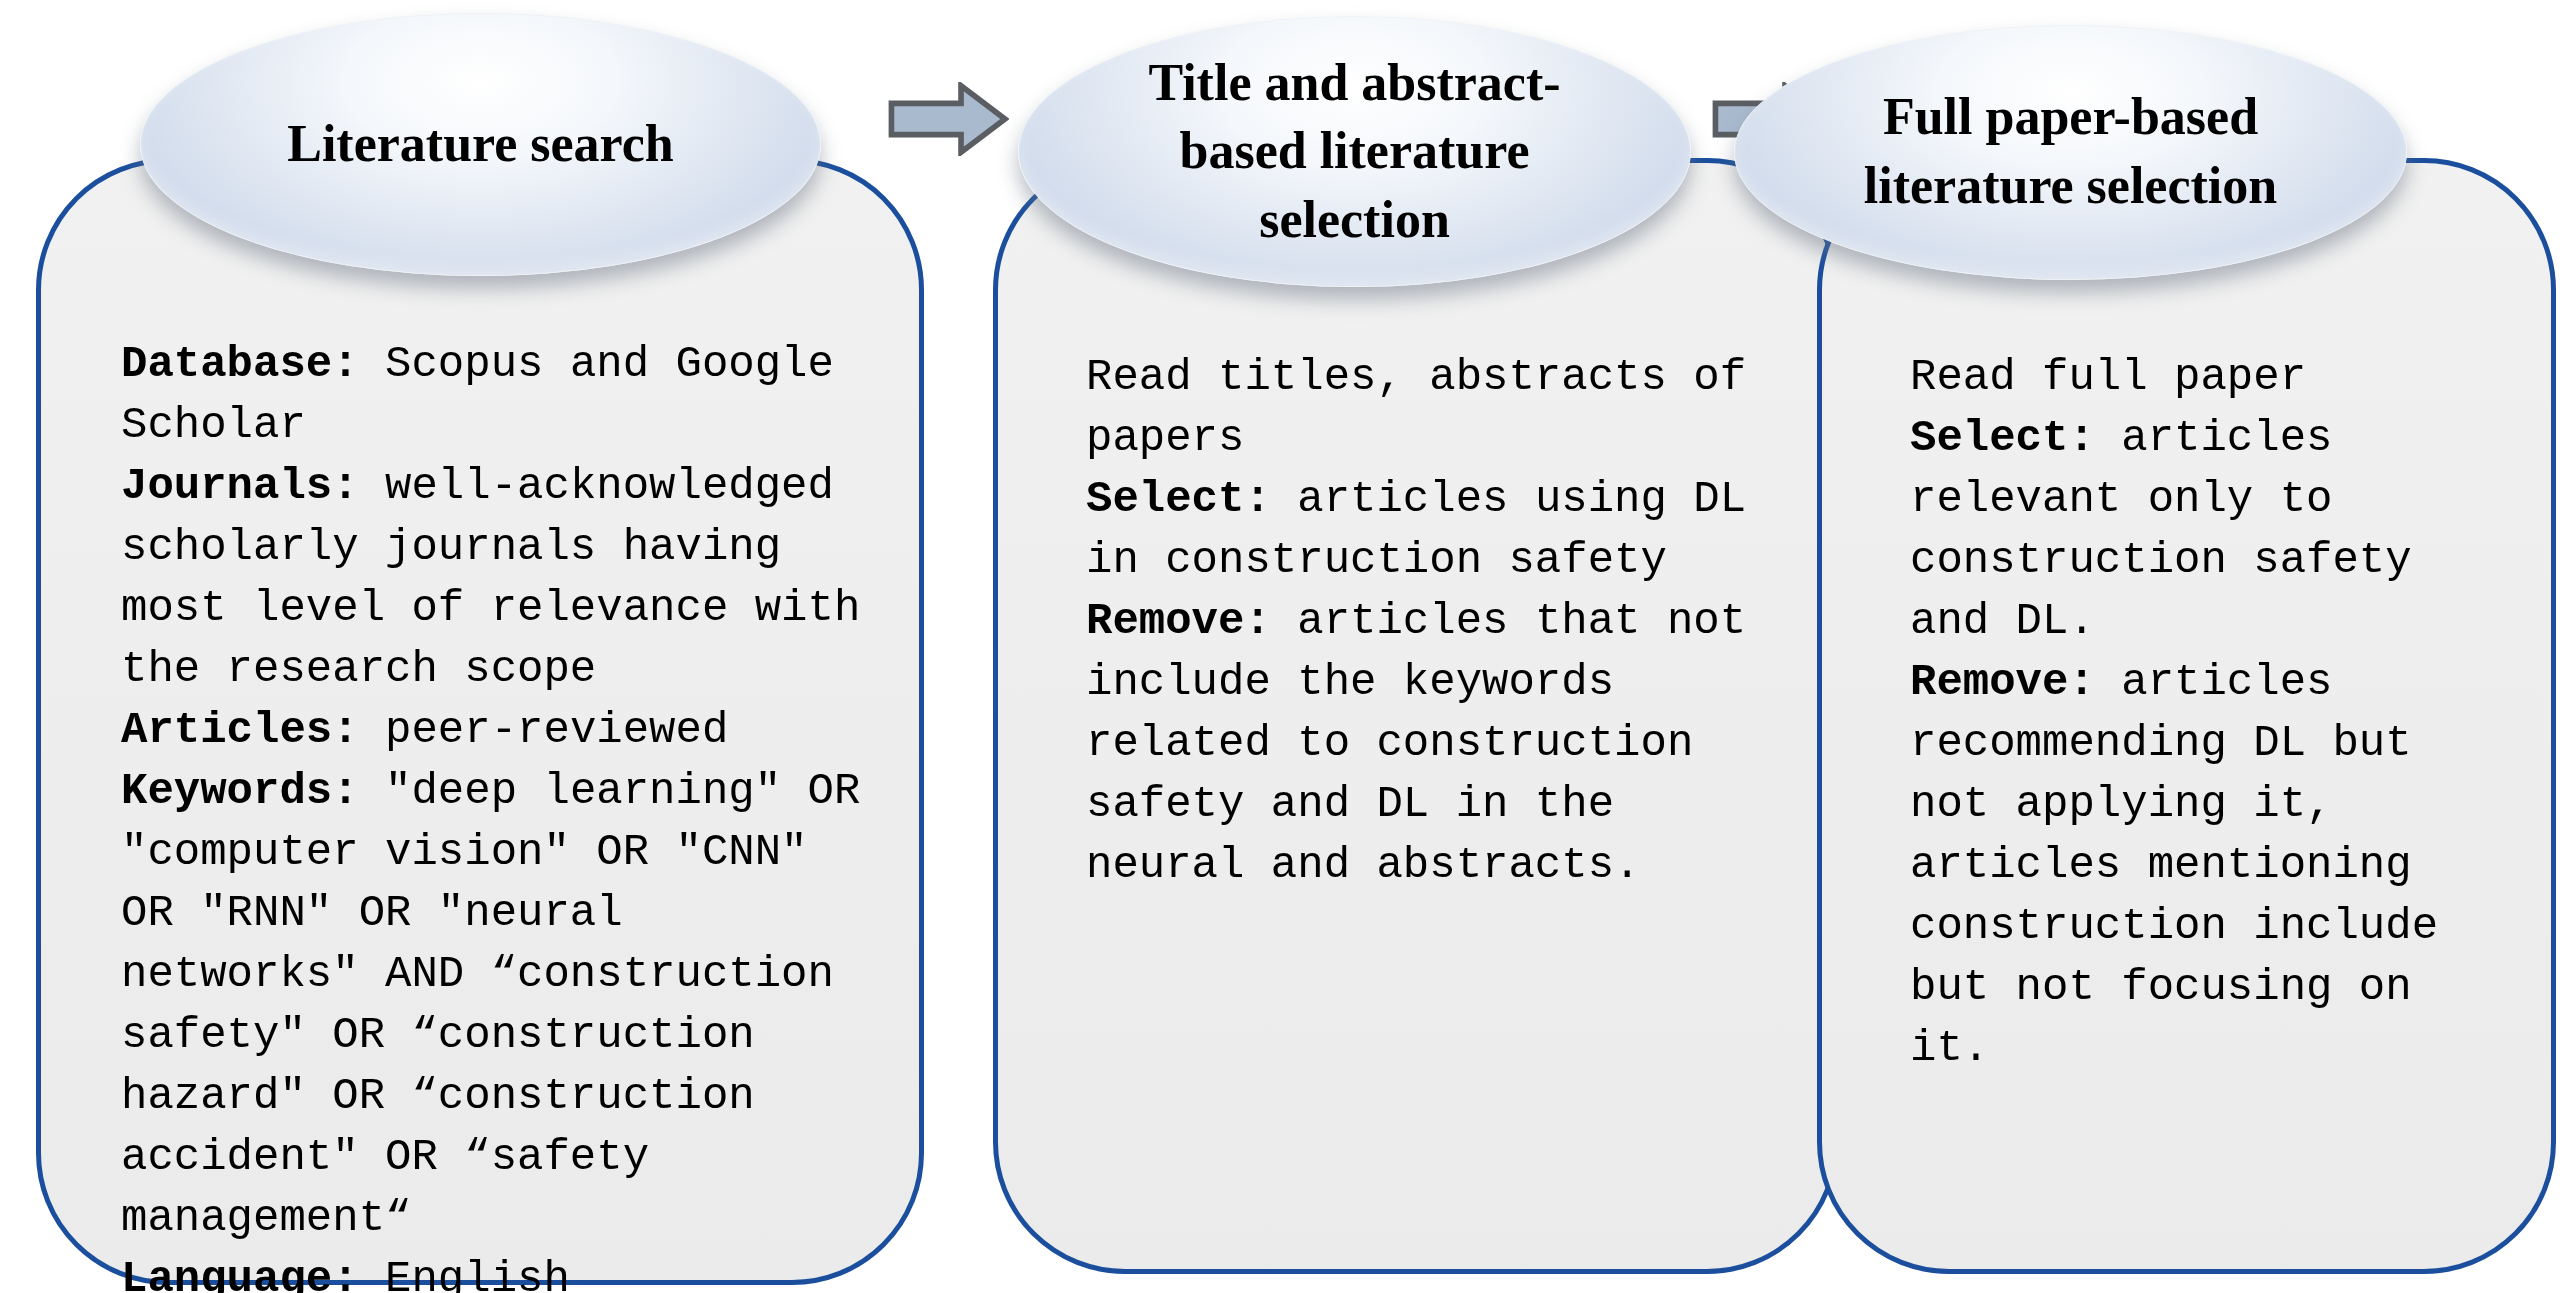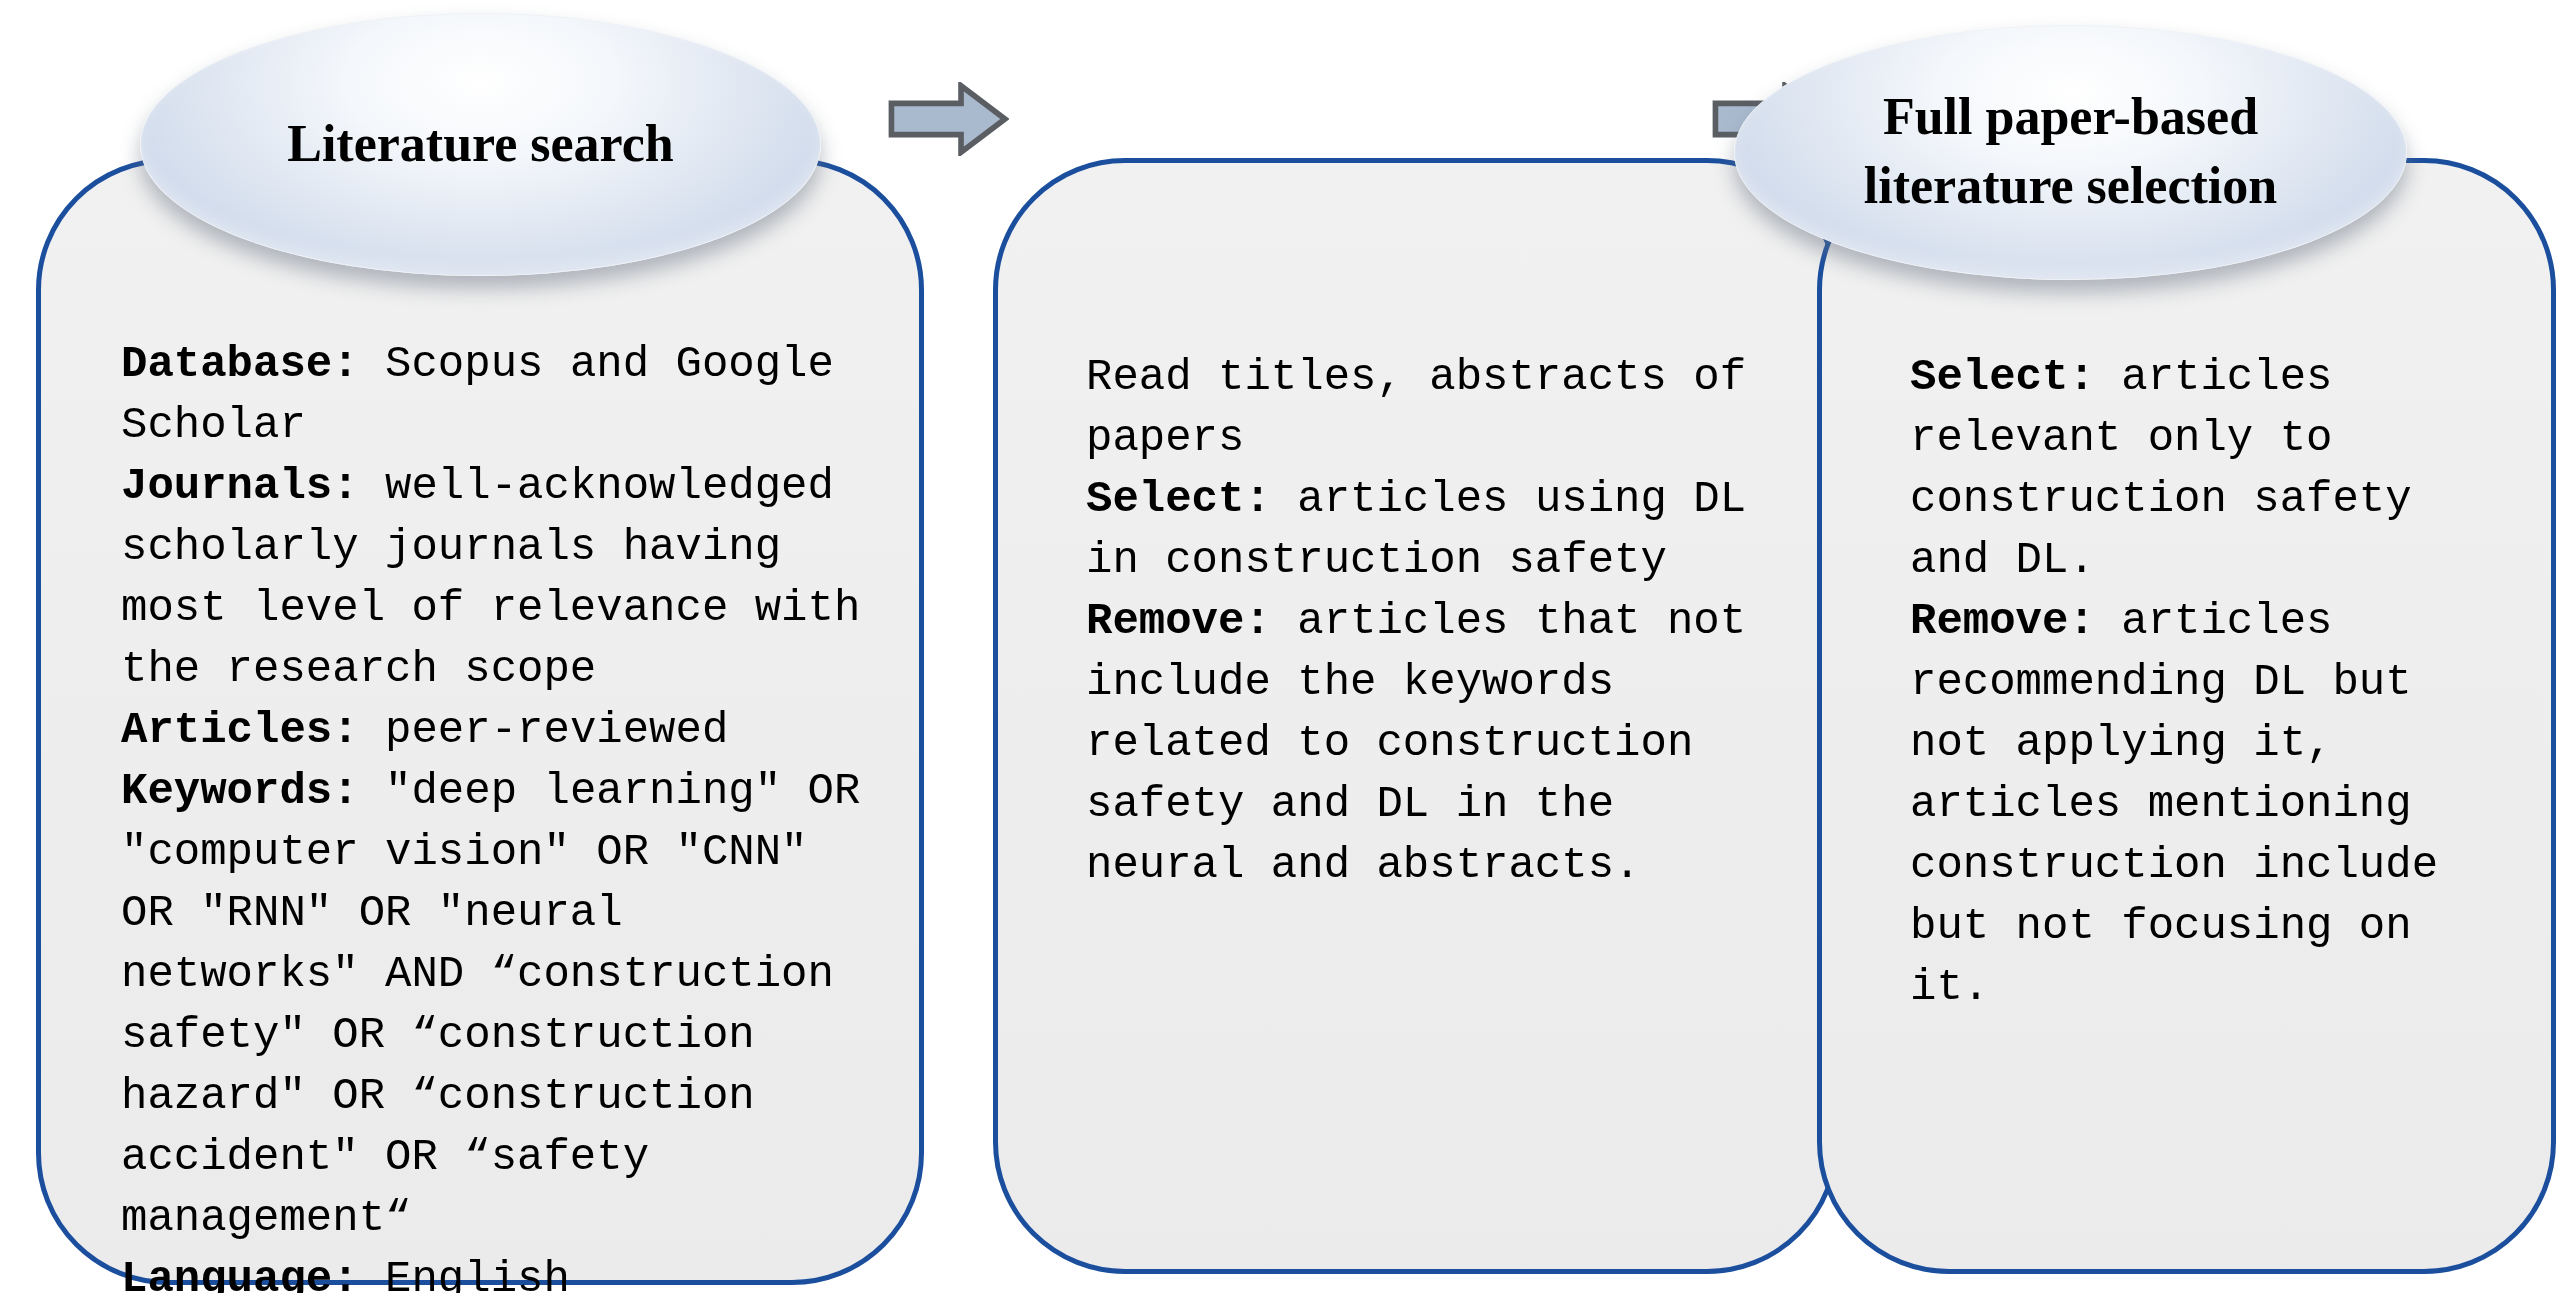--- a/index.html
+++ b/index.html
@@ -114,27 +114,31 @@
     <polygon points="5,34 116,34 116,6 186,59 116,112 116,84 5,84" style="fill: var(--arrow-fill); stroke: var(--arrow-border); stroke-width: 9; stroke-linejoin: miter;"></polygon>
   </svg>
 
   <div class="panel s2-panel">
     <div class="panel-body">
         <p><span>Read titles, abstracts of papers</span></p>
         <p><strong>Select:</strong><span> articles using DL in construction safety</span></p>
         <p><strong>Remove:</strong><span> articles that not include the keywords related to construction safety and DL in the neural and abstracts.</span></p>
       </div>
   </div>
+  <div class="ellipse s2-ellipse">
+    <div class="ellipse-title">Title and abstract-based literature selection</div>
+  </div>
 
   <svg class="arrow a2" width="121" height="74" viewBox="0 0 192 118">
     <polygon points="5,34 116,34 116,6 186,59 116,112 116,84 5,84" style="fill: var(--arrow-fill); stroke: var(--arrow-border); stroke-width: 9; stroke-linejoin: miter;"></polygon>
   </svg>
 
   <div class="panel s3-panel">
     <div class="panel-body">
+        <p><span>Read full paper</span></p>
         <p><strong>Select:</strong><span> articles relevant only to construction safety and DL.</span></p>
         <p><strong>Remove:</strong><span> articles recommending DL but not applying it,  articles mentioning construction include but not focusing on it.</span></p>
       </div>
   </div>
   <div class="ellipse s3-ellipse">
     <div class="ellipse-title">Full paper-based literature selection</div>
   </div>
 
 </div>
 

